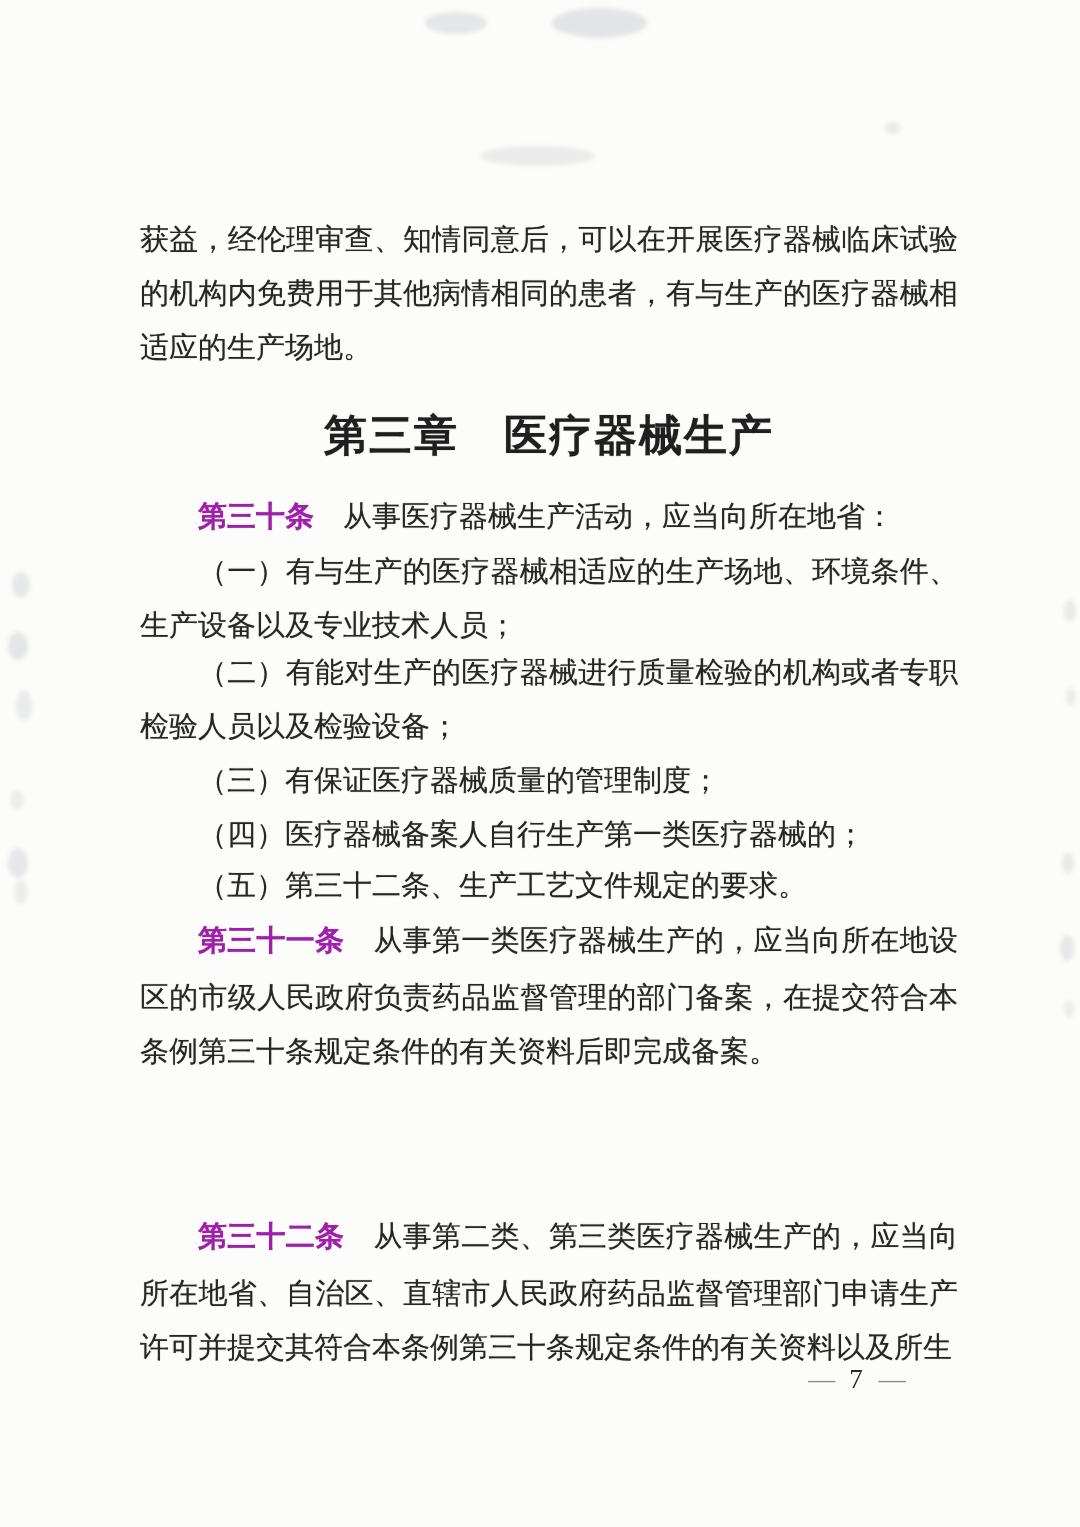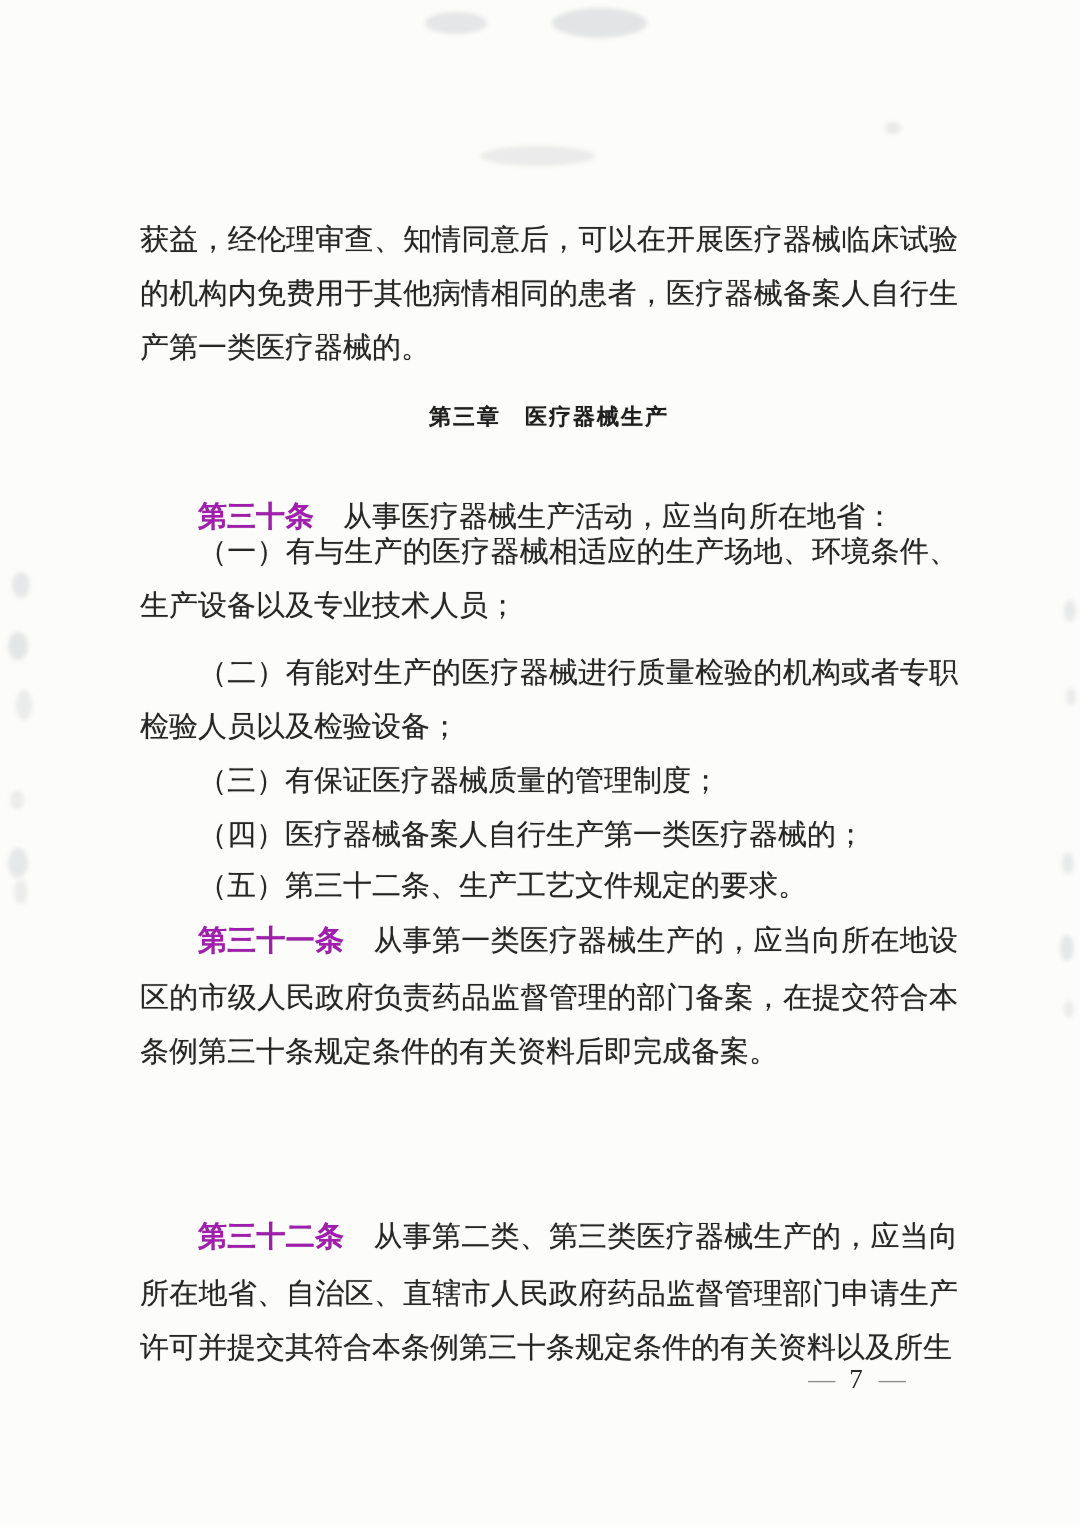--- a/index.html
+++ b/index.html
@@ -20,38 +20,38 @@
     text-indent:58px;
     color:#262626;
     text-shadow:0 0 1px rgba(38,38,38,0.45);
     letter-spacing:0;
   }
   .no-indent{text-indent:0;}
   .chapter{
     position:absolute;
     left:140px;width:818px;
     top:372px;
-    font-size:22px;line-height:54px;
+    font-size:43px;line-height:54px;
     font-weight:700;
     text-align:center;
     text-indent:0;
     letter-spacing:2px;
     font-family:"Liberation Sans","DejaVu Sans",sans-serif;
     color:#1f1f1f;
     text-shadow:0 0 1px rgba(31,31,31,0.5);
   }
   .lead{
     font-weight:700;
     font-family:Liberation Mono, monospace;
     color:#a21caf;
     margin-top:21px;
   }
   #p1{top:183px;}
   #a30{top:460px;}
-  #i1{top:495px;}
+  #i1{top:515px;}
   #i2{top:616px;}
   #i3{top:724px;}
   #i4{top:778px;}
   #i5{top:829px;}
   #a31{top:884px;}
   #a31b{top:1046px;}
   #a32{top:1180px;}
   .pagenum{
     position:absolute;
     left:777px;top:1362px;width:160px;
@@ -98,21 +98,21 @@
   <div class="smudge s-l3"></div>
   <div class="smudge s-l4"></div>
   <div class="smudge s-l5"></div>
   <div class="smudge s-l6"></div>
   <div class="smudge s-r1"></div>
   <div class="smudge s-r2"></div>
   <div class="smudge s-r3"></div>
   <div class="smudge s-r4"></div>
   <div class="smudge s-r5"></div>
 
-  <p id="p1" class="para no-indent">获益，经伦理审查、知情同意后，可以在开展医疗器械临床试验的机构内免费用于其他病情相同的患者，医疗器械备案人自行生产第一类医疗器械的。</p>
+  <p id="p1" class="para no-indent">获益，经伦理审查、知情同意后，可以在开展医疗器械临床试验的机构内免费用于其他病情相同的患者，有与生产的医疗器械相适应的生产场地。</p>
 
   <h2 class="chapter">第三章　医疗器械生产</h2>
 
   <p id="a30" class="para"><span class="lead">第三十条</span><span>　从事医疗器械生产活动，应当向所在地省：</span></p>
 
   <p id="i1" class="para">（一）有与生产的医疗器械相适应的生产场地、环境条件、生产设备以及专业技术人员；</p>
 
   <p id="i2" class="para">（二）有能对生产的医疗器械进行质量检验的机构或者专职检验人员以及检验设备；</p>
 
   <p id="i3" class="para">（三）有保证医疗器械质量的管理制度；</p>

